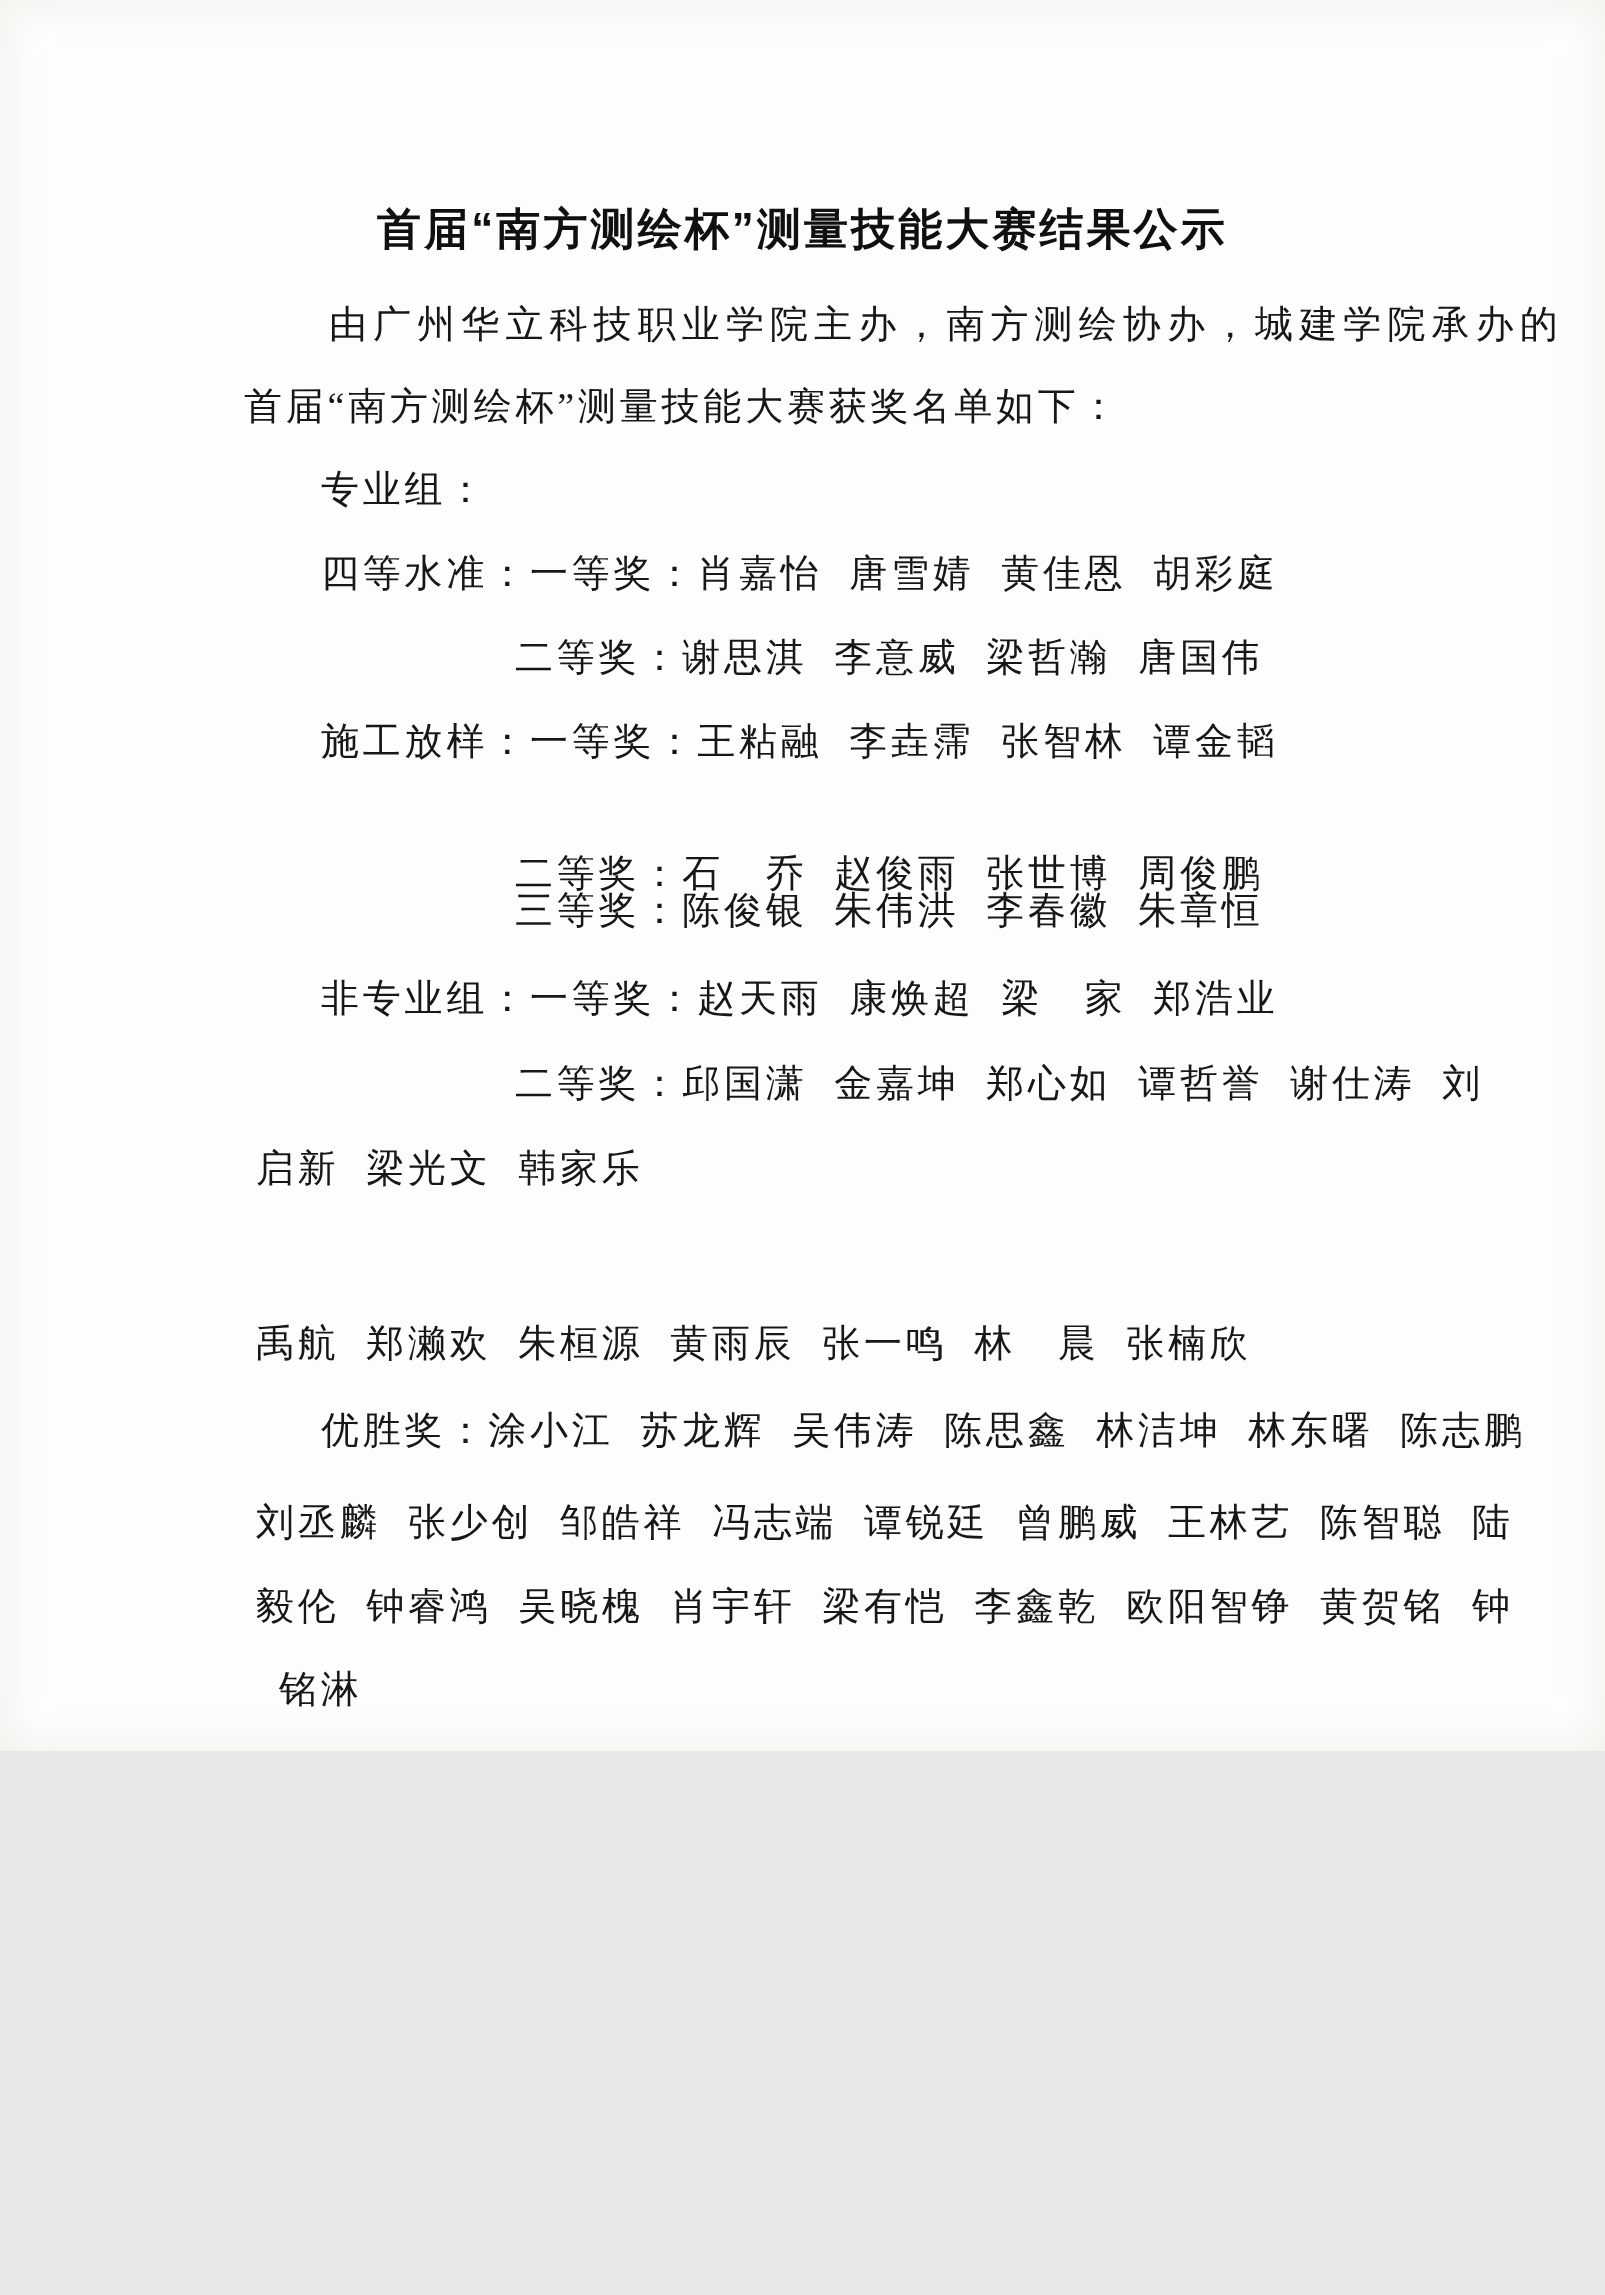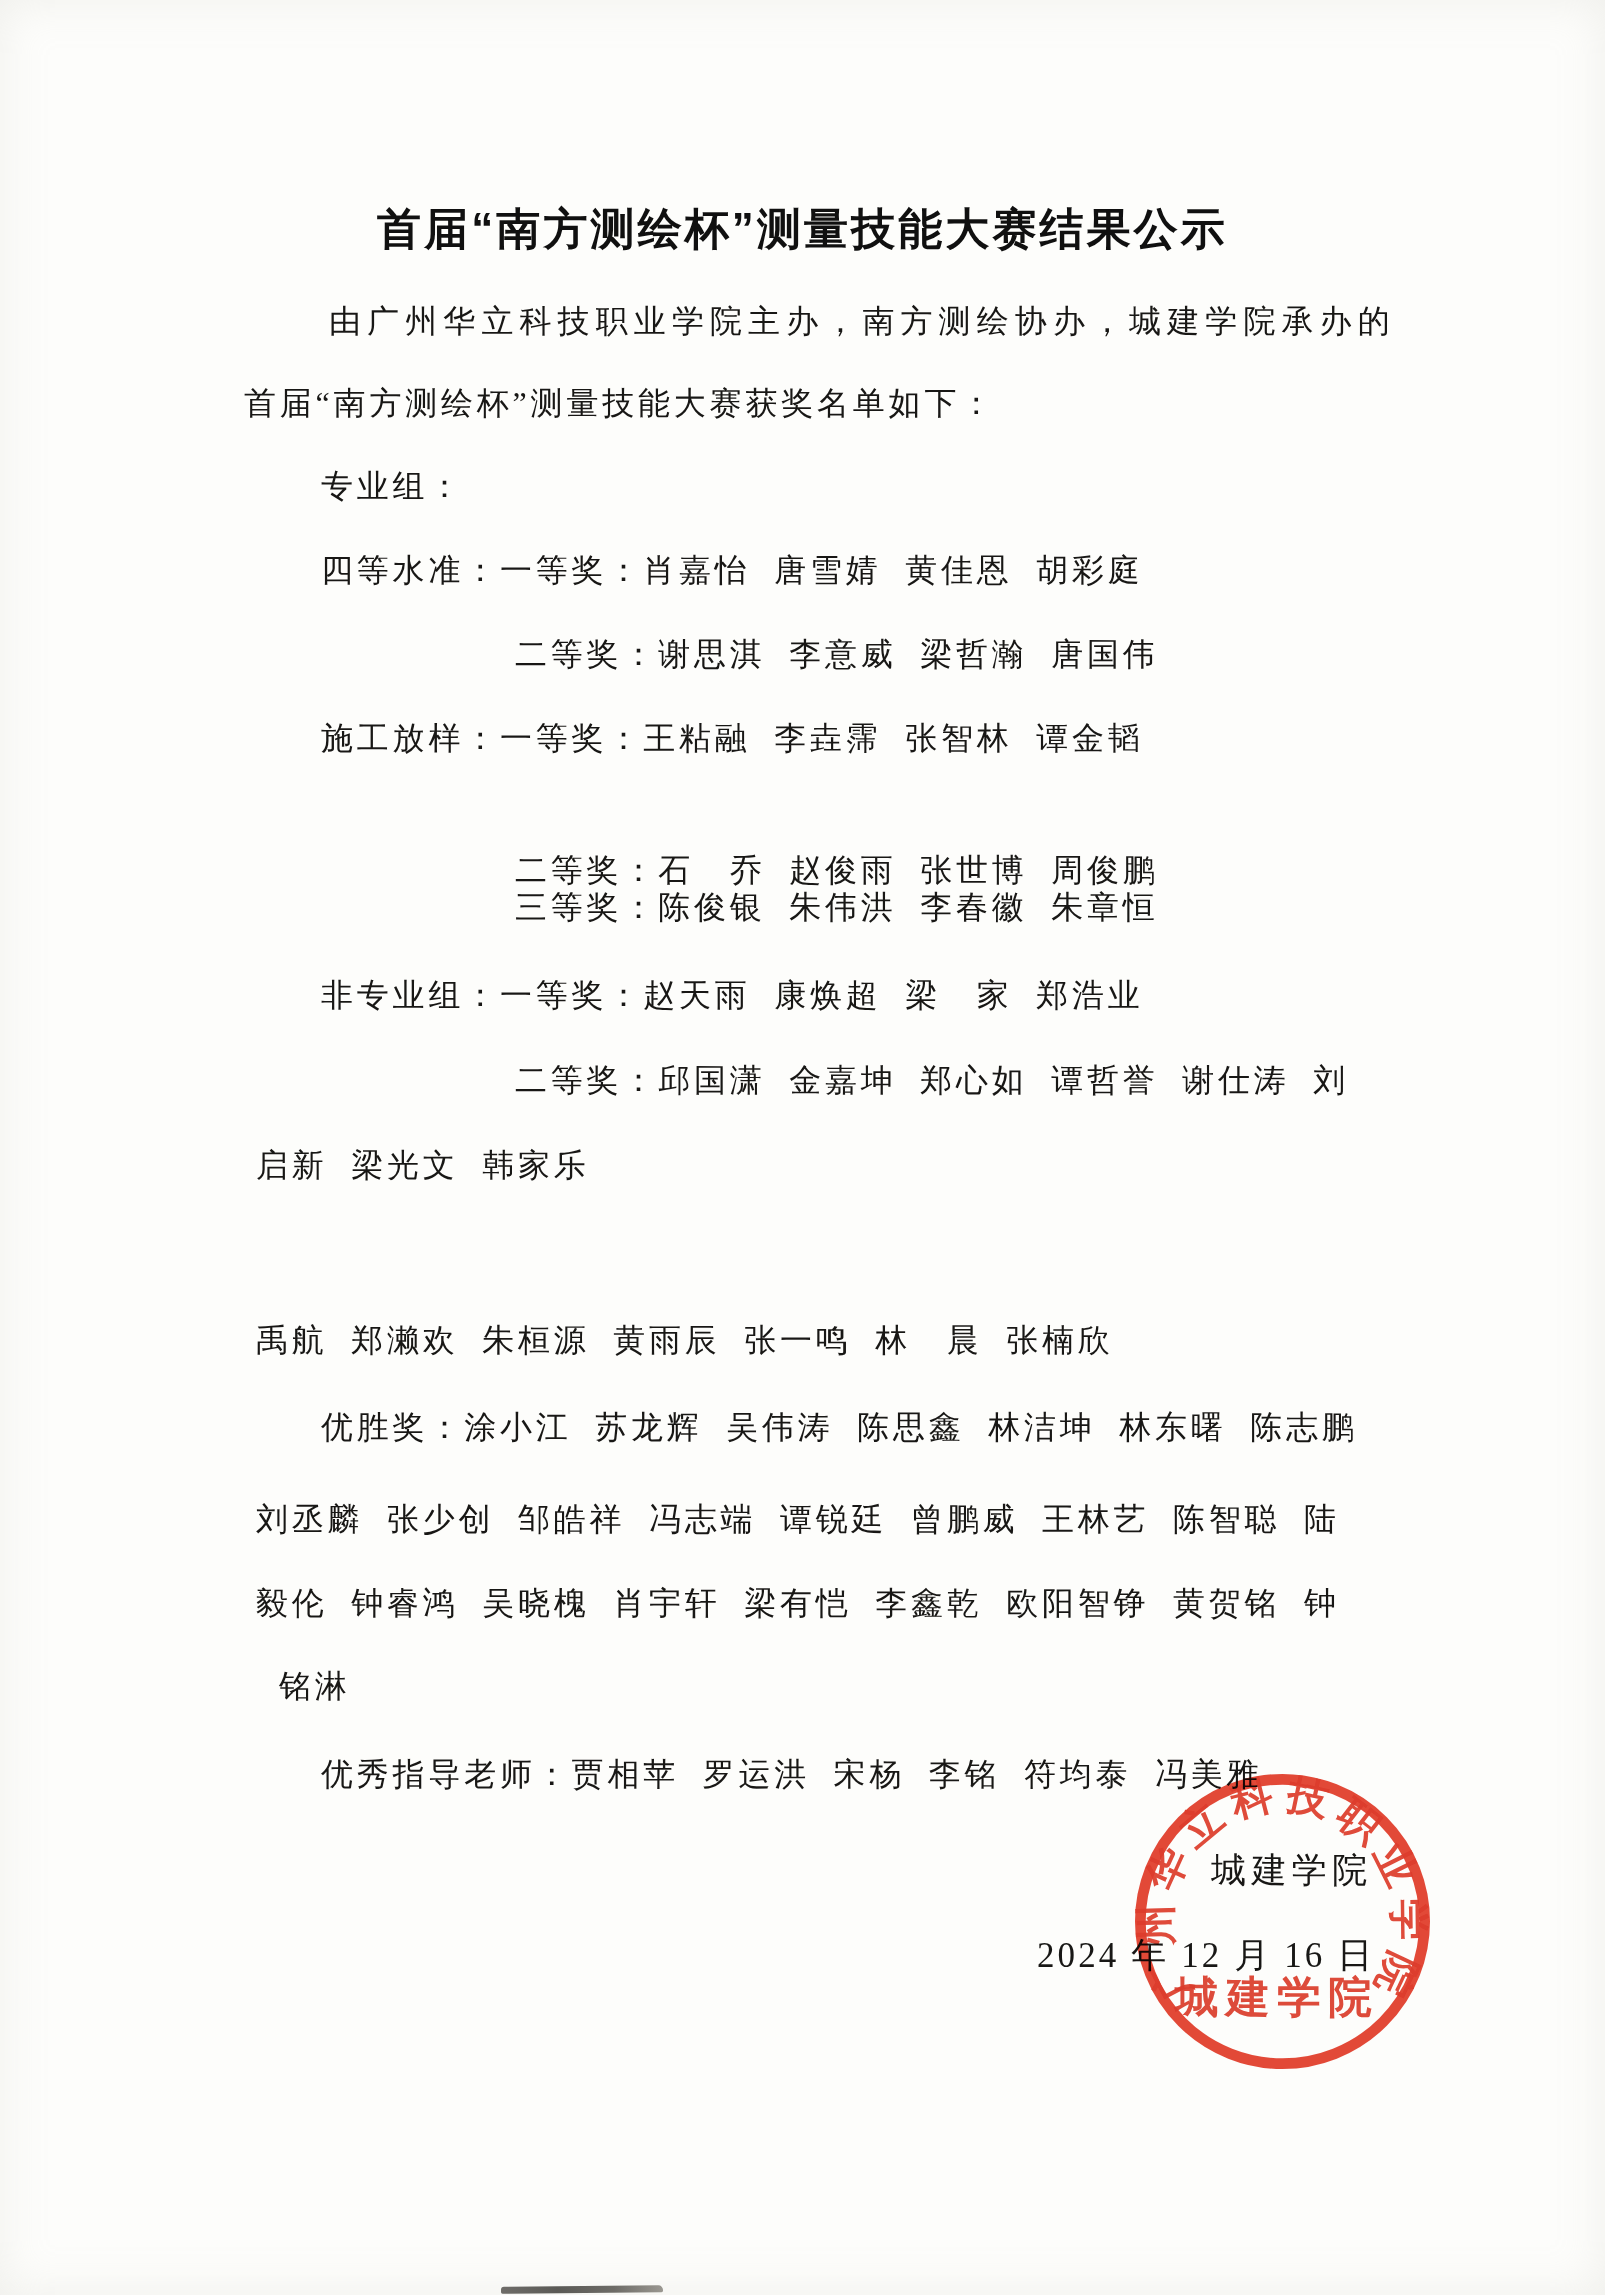--- a/index.html
+++ b/index.html
@@ -1,38 +1,38 @@
 <!DOCTYPE html>
 <html lang="zh" style="font-size:12.2px"><head>
 <meta charset="utf-8">
 <style>
   html,body{margin:0;padding:0;background:#e8e8e8;}
   .page{
     position:relative;
-    width:1605px;height:2295px;
+    width:1605px;height:1751px;
     margin:0 auto;
     background:#fdfdfb;
     overflow:hidden;
     box-shadow:inset 0 0 46px rgba(200,198,190,.25);
     font-family:"Liberation Serif","DejaVu Serif",serif;
     color:#161514;
   }
   .doc-title{
     position:absolute;top:200px;left:0;right:0;
     text-align:center;
     font-family:"Liberation Sans","DejaVu Sans",sans-serif;
     font-weight:700;
     font-size:44px;
     letter-spacing:3.1px;
     color:#101010;
     white-space:pre;
   }
   .line{
     position:absolute;
-    font-size:32px;
+    font-size:38px;
     line-height:1.25;
     letter-spacing:3.8px;
     white-space:pre;
     color:#181715;
   }
   .ls8{letter-spacing:6.1px;}
   .sig{
     position:absolute;
     font-size:35px;
     letter-spacing:5.4px;

